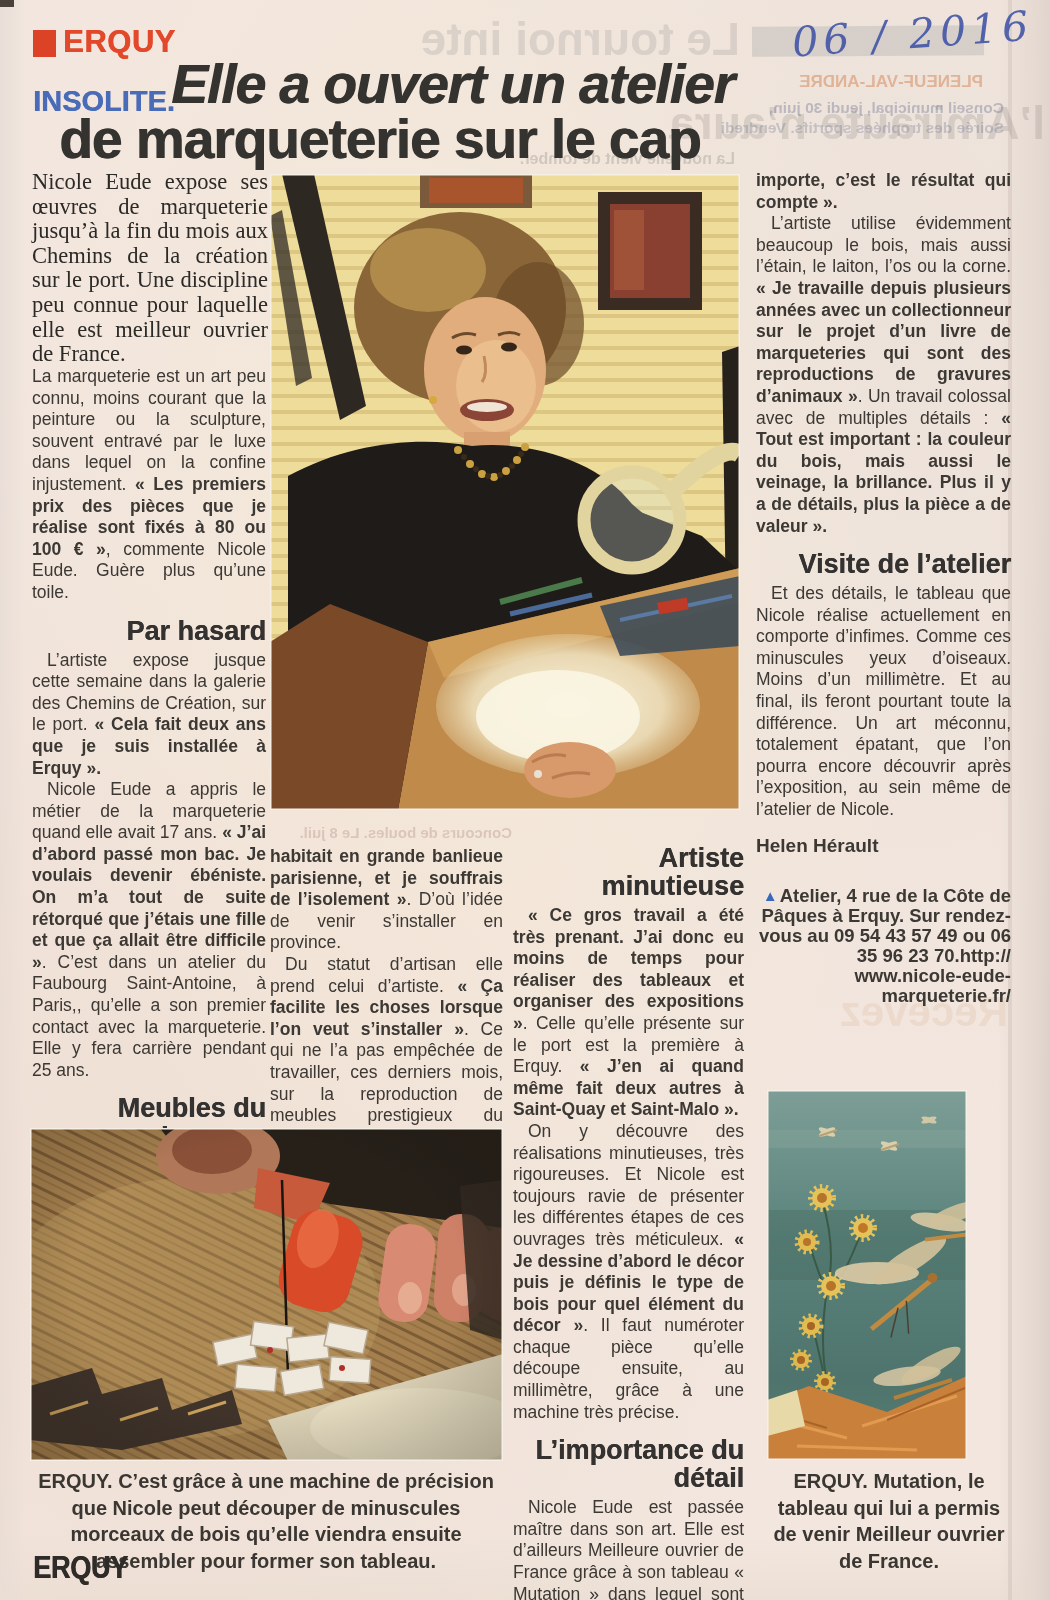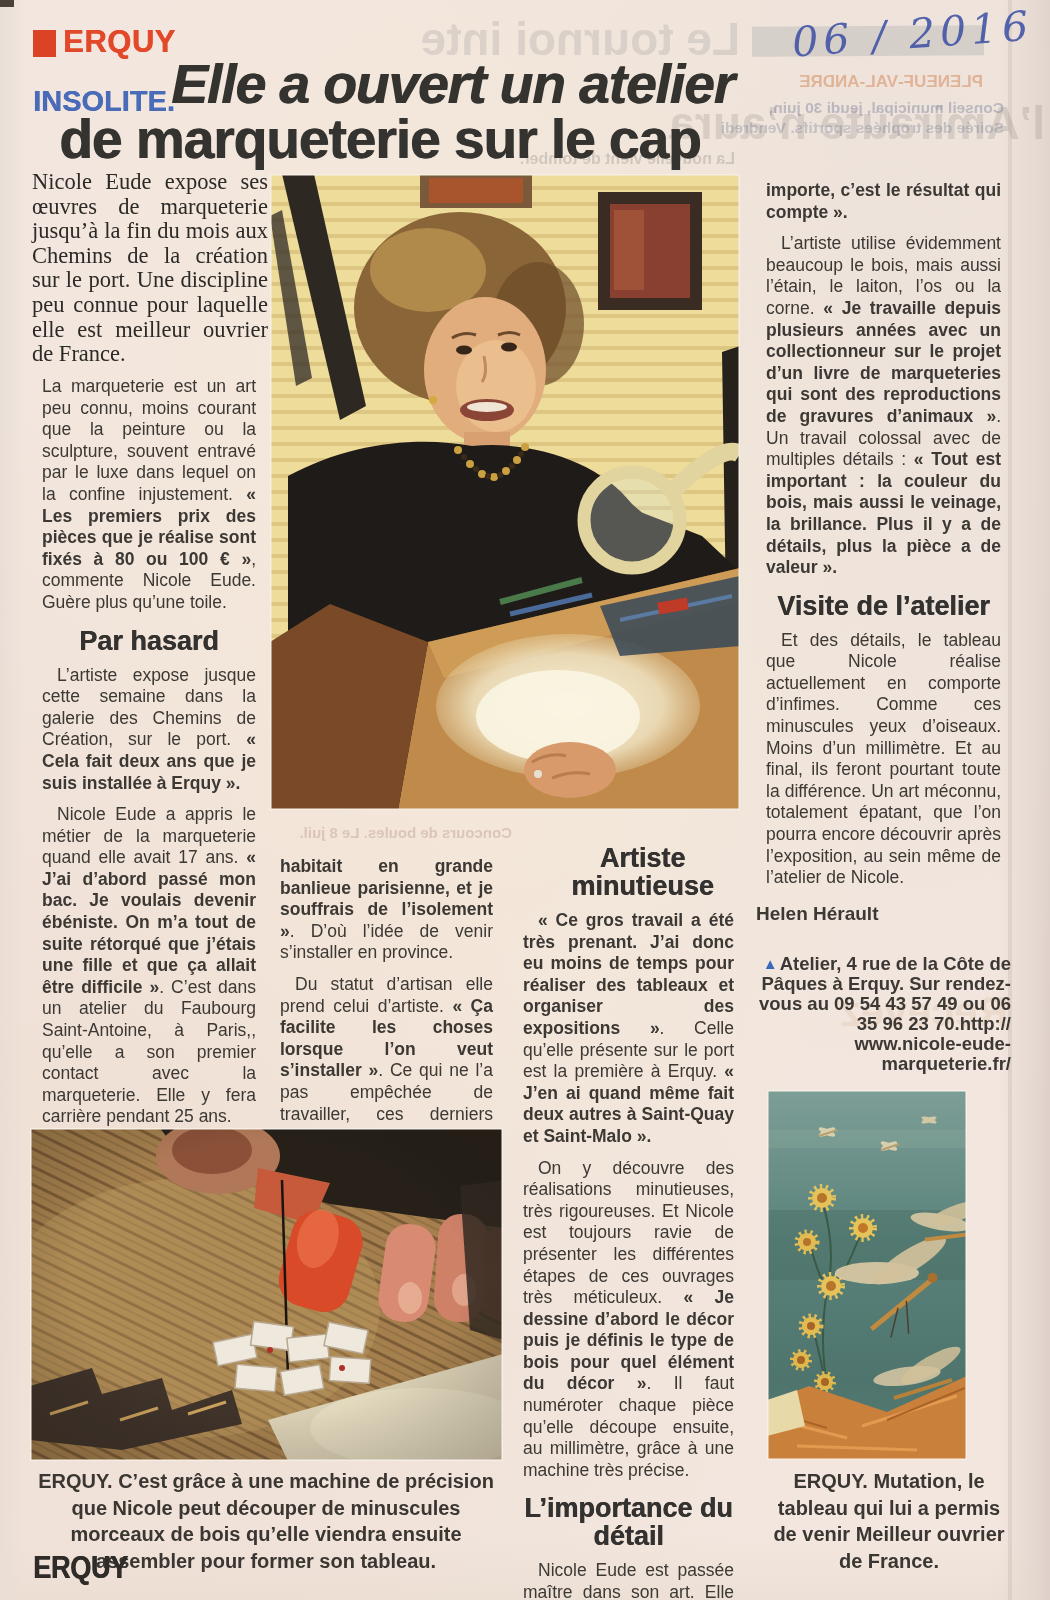--- a/index.html
+++ b/index.html
@@ -22,24 +22,24 @@
   .hl{font-size:55px;font-weight:700;color:#343330;letter-spacing:-1px;text-shadow:.9px 0 0 #343330;line-height:1;}
   .hl1{left:171px;top:57px;font-style:italic;}
   .hl2{left:32px;top:112px;margin-left:27px;}
   
   .col{position:absolute;text-align:justify;font-size:17.5px;line-height:21.6px;color:#3c3834;}
   .intro{left:32px;top:170px;width:236px;font-family:"Liberation Serif","DejaVu Serif",serif;font-size:22.5px;line-height:24.6px;color:#2c2a27;text-align:justify;}
   #col1{left:32px;top:366px;width:234px;}
   #col2{left:270px;top:846px;width:233px;}
   #col3{left:513px;top:844px;width:231px;}
   #col4{left:756px;top:170px;width:255px;}
-  .para{margin:10px;text-indent:15px;}
+  .para{margin:0;text-indent:15px;}
   .cont{text-indent:0;}
   .bq{font-weight:700;}
-  h3.shead{margin:13px 0 5px 0;font-size:27px;line-height:28px;font-weight:700;color:#343230;text-shadow:.4px 0 0 #343230;text-align:center;text-indent:0;}
+  h3.shead{margin:13px 0 5px 0;font-size:27px;line-height:28px;font-weight:700;color:#343230;text-shadow:.4px 0 0 #343230;text-align:right;text-indent:0;}
   .byline{margin-top:14px;text-align:left;font-weight:700;font-size:19px;padding-right:2px;}
   .contact{margin-top:30px;font-weight:700;font-size:18.5px;line-height:20px;word-break:break-word;text-align:right;}
   .tri{color:#3a68bc;font-size:15px;vertical-align:1px;margin-right:2px;}
   
   .caption{position:absolute;font-weight:700;font-size:20px;line-height:26.5px;color:#3a3632;text-align:center;}
   #cap-left{left:31px;top:1468px;width:470px;}
   #cap-right{left:770px;top:1468px;width:238px;}
   .footer-label{left:33px;top:1550px;font-size:31px;font-weight:700;color:#2e2b28;transform:scaleX(.88);transform-origin:left;text-shadow:.6px 0 0 #2e2b28;letter-spacing:-.5px;}
   
   .photo{position:absolute;display:block;}

